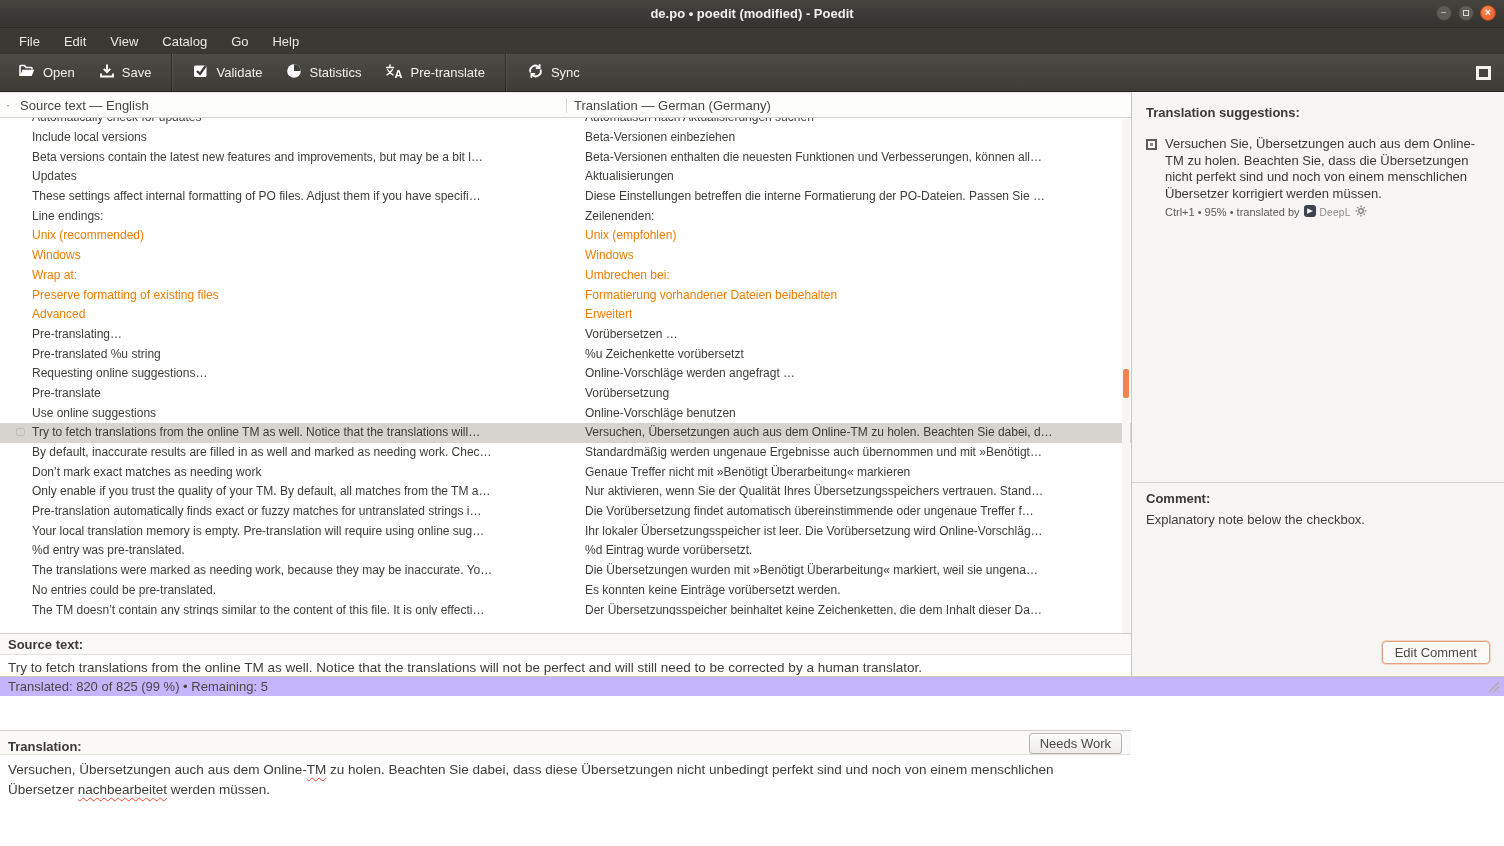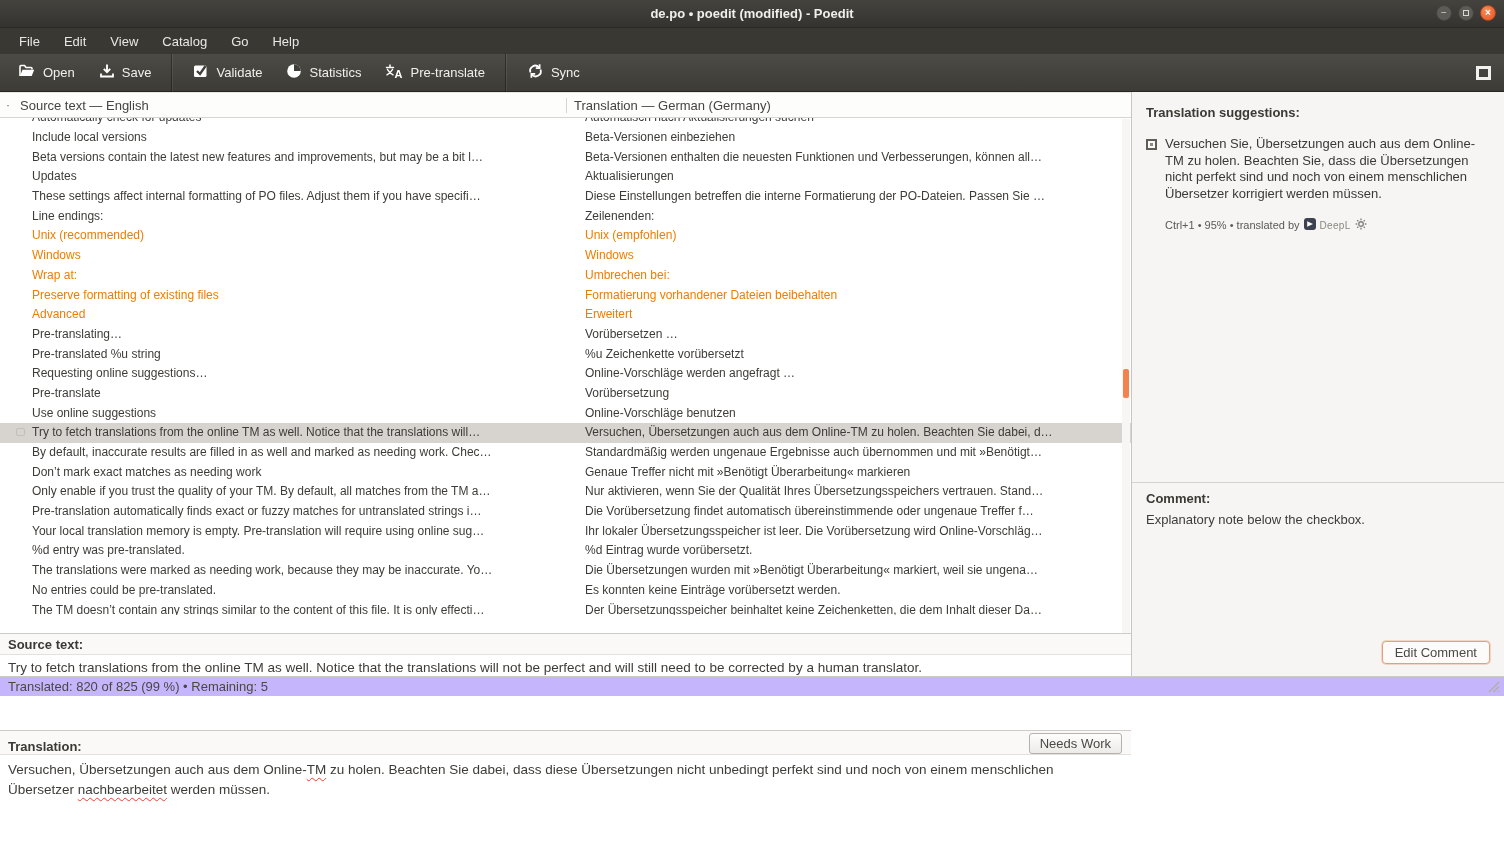--- a/index.html
+++ b/index.html
@@ -80,21 +80,21 @@
 
   
   .sidebar { flex:1; background:#f6f5f3; border-left:1px solid #c9c6c1; display:flex; flex-direction:column; min-height:0; }
   .sugg-area { flex:1; padding:13px 14px 0 14px; min-height:0; }
   .sugg-title { font-size:13px; font-weight:bold; color:#3a3935; }
   .sugg-item { display:flex; gap:8px; margin-top:16px; }
   .sugg-bullet { width:11px; height:11px; border:2px solid #5f5d58; background:#fbfaf9; flex:none;
                  margin-top:3px; display:flex; align-items:center; justify-content:center; }
   .sugg-bullet-inner { width:3px; height:3px; background:#8b8984; }
   .sugg-text { font-size:13px; color:#3a3935; line-height:16.5px; }
-  .sugg-meta { margin-top:16px; font-size:11px; color:#5a5955; display:flex; align-items:center; gap:4px; }
+  .sugg-meta { margin-top:3px; font-size:11px; color:#5a5955; display:flex; align-items:center; gap:4px; }
   .deepl-name { font-size:10px; color:#8a8780; letter-spacing:.3px; }
 
   .comment-block { flex:none; height:194px; border-top:1px solid #d6d3cf; padding:8px 14px 12px 14px;
                    display:flex; flex-direction:column; }
   .comment-title { font-size:13px; font-weight:bold; color:#3a3935; }
   .comment-text { font-size:13px; color:#3d3c38; margin-top:6px; }
   .comment-spacer { flex:1; }
   .edit-comment-row { display:flex; justify-content:flex-end; }
   .edit-comment-btn { font-size:13px; color:#4a4945; background:#fcfbfa; border:1px solid #e0a183;
                       box-shadow:0 0 0 1px #f3d5c4; border-radius:4px; padding:3px 12px; }

